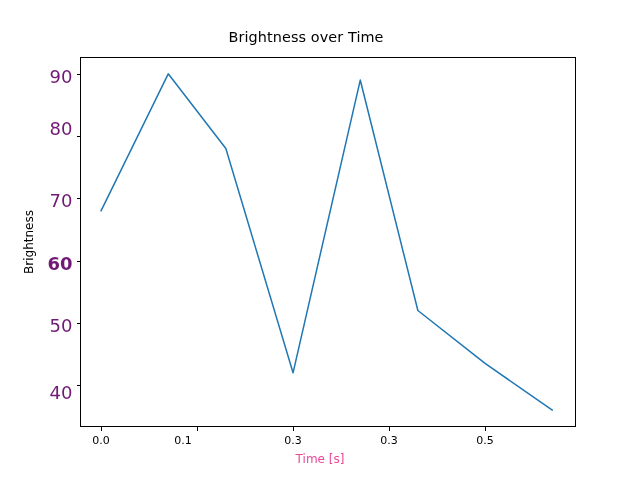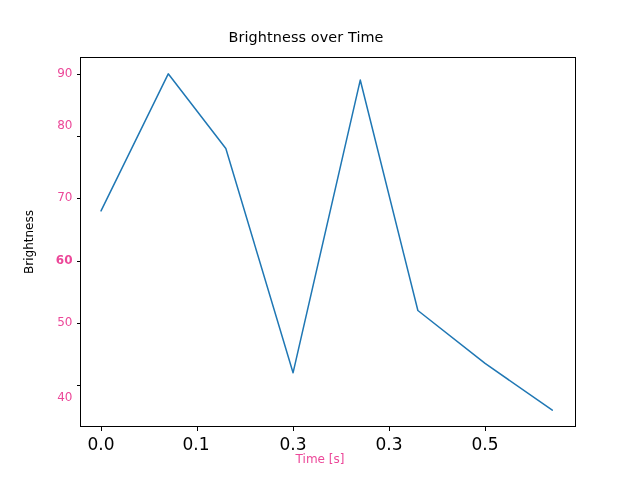--- a/index.html
+++ b/index.html
@@ -44,28 +44,28 @@
   #plot-svg {
     position: absolute;
     left: 80px;
     top: 57px;
     width: 496px;
     height: 370px;
   }
   .tick-label-y {
     position: absolute;
     text-align: right;
-    font-size: 12px;
-    color: #ec4899;
+    font-size: 18px;
+    color: #701a75;
     width: 40px;
   }
   .tick-label-x {
     position: absolute;
     text-align: center;
-    font-size: 17px;
+    font-size: 11px;
     color: #000000;
     width: 60px;
   }
   .tick-mark-y {
     position: absolute;
     width: 3.5px;
     height: 1px;
     background: #000000;
   }
   .tick-mark-x {
@@ -100,37 +100,37 @@
   <div id="chart-title">Brightness over Time</div>
 
   <div id="axes-frame"></div>
 
   <svg id="plot-svg" viewBox="0 0 496 370" preserveAspectRatio="none">
     <polyline id="data-line" fill="none" stroke="#1f77b4" stroke-width="1.5" stroke-linejoin="round" stroke-linecap="round" points="21.03,153.86 88.24,16.82 145.84,91.57 213.05,315.81 280.26,23.05 337.87,253.52 405.08,306.46 472.28,353.18"></polyline>
   </svg>
 
   <div id="y-ticks">
       <div class="tick-mark-y" style="left: 76.5px; top: 385.266px;"></div>
-      <div class="tick-label-y" style="left: 32.5px; top: 390px;">40</div>
+      <div class="tick-label-y" style="left: 32.5px; top: 382px;">40</div>
       <div class="tick-mark-y" style="left: 76.5px; top: 322.976px;"></div>
       <div class="tick-label-y" style="left: 32.5px; top: 314.976px;">50</div>
       <div class="tick-mark-y" style="left: 76.5px; top: 260.687px;"></div>
       <div class="tick-label-y" style="left: 32.5px; top: 252.687px; font-weight: bold;">60</div>
       <div class="tick-mark-y" style="left: 76.5px; top: 198.397px;"></div>
       <div class="tick-label-y" style="left: 32.5px; top: 190.397px;">70</div>
       <div class="tick-mark-y" style="left: 76.5px; top: 136.108px;"></div>
       <div class="tick-label-y" style="left: 32.5px; top: 118px;">80</div>
       <div class="tick-mark-y" style="left: 76.5px; top: 73.8182px;"></div>
       <div class="tick-label-y" style="left: 32.5px; top: 65.8182px;">90</div>
     </div>
   <div id="x-ticks">
       <div class="tick-mark-x" style="left: 101.027px; top: 427px;"></div>
       <div class="tick-label-x" style="left: 71.0267px; top: 433.5px;">0.0</div>
       <div class="tick-mark-x" style="left: 197.039px; top: 427px;"></div>
-      <div class="tick-label-x" style="left: 166px; top: 433.5px;">0.1</div>
+      <div class="tick-label-x" style="left: 153px; top: 433.5px;">0.1</div>
       <div class="tick-mark-x" style="left: 293.051px; top: 427px;"></div>
       <div class="tick-label-x" style="left: 263.051px; top: 433.5px;">0.3</div>
       <div class="tick-mark-x" style="left: 389.064px; top: 427px;"></div>
       <div class="tick-label-x" style="left: 359.064px; top: 433.5px;">0.3</div>
       <div class="tick-mark-x" style="left: 485.076px; top: 427px;"></div>
       <div class="tick-label-x" style="left: 455.076px; top: 433.5px;">0.5</div>
     </div>
 
   <div id="ylabel" style="left: 0px; top: 242px; transform-origin: 0px 0px; transform: translate(36px, 0px) rotate(-90deg) translate(-50%, -100%);">Brightness</div>
 

